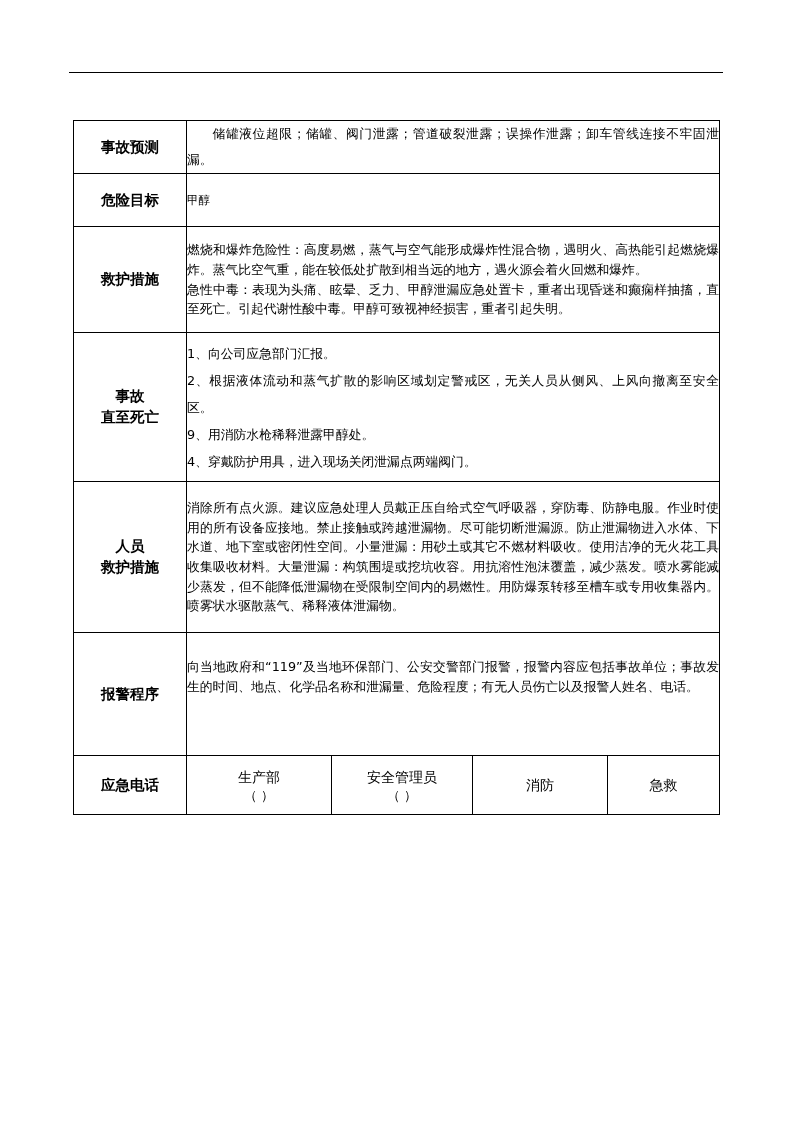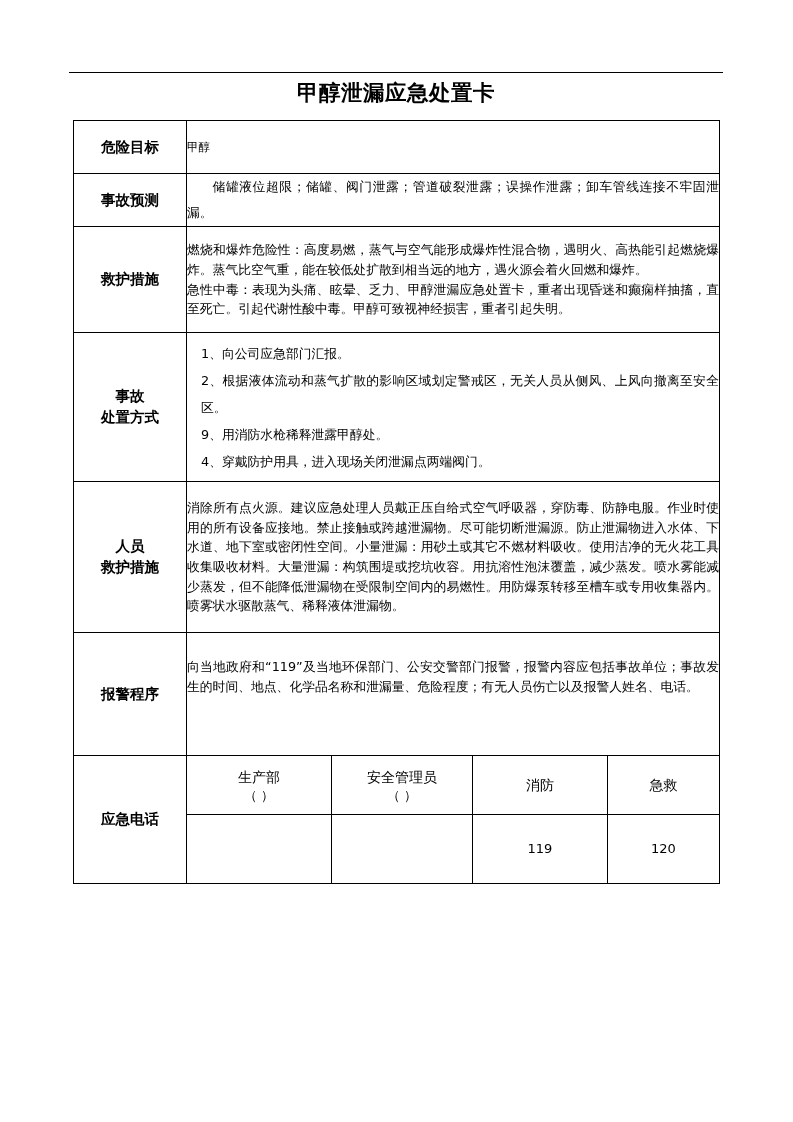--- a/index.html
+++ b/index.html
@@ -73,21 +73,21 @@
   .lbl .l2 { display: block; }
 
   .val {
     font-size: 12.8px;
     line-height: 19.6px;
     padding: 6px 9px 6px 9px;
     text-align: justify;
     text-justify: inter-ideograph;
   }
 
-  .val.loose { line-height: 27px; padding-left: 14px; }
+  .val.loose { line-height: 27px; }
   .val.tight { line-height: 19.6px; margin-top: 25px; }
 
   .val p { margin: 0; }
   .val p.indent { text-indent: 2em; }
 
   .small-val {
     font-size: 11.5px;
     line-height: 18px;
     padding: 7px 9px;
   }
@@ -116,49 +116,48 @@
 
   td.phones-holder { padding: 0; }
 </style>
 </head>
 <body>
 
 <div class="page">
 
   <div class="header-rule"></div>
 
-  <div class="doc-title">甲醇泄漏应急处置卡</div>
 
   <table class="card">
 
     <tbody>
         <tr>
-      <td class="lbl">危险目标</td>
-      <td class="val small-val" style="height:52px;">甲醇</td>
-    </tr>
-
-    <tr>
       <td class="lbl">事故预测</td>
       <td class="val" style="height:52px;">
         <p class="indent" style="line-height:26px;">储罐液位超限；储罐、阀门泄露；管道破裂泄露；误操作泄露；卸车管线连接不牢固泄漏。</p>
       </td>
+    </tr>
+
+    <tr>
+      <td class="lbl">危险目标</td>
+      <td class="val small-val" style="height:52px;">甲醇</td>
     </tr>
 
     <tr>
       <td class="lbl">救护措施</td>
       <td class="val tight" style="height:105px;">
         <p>燃烧和爆炸危险性：高度易燃，蒸气与空气能形成爆炸性混合物，遇明火、高热能引起燃烧爆炸。蒸气比空气重，能在较低处扩散到相当远的地方，遇火源会着火回燃和爆炸。</p>
         <p>急性中毒：表现为头痛、眩晕、乏力、甲醇泄漏应急处置卡，重者出现昏迷和癫痫样抽搐，直至死亡。引起代谢性酸中毒。甲醇可致视神经损害，重者引起失明。</p>
       </td>
     </tr>
 
     <tr>
       <td class="lbl">
         <span class="l2">事故</span>
-        <span class="l2">处置方式</span>
+        <span class="l2">直至死亡</span>
       </td>
       <td class="val loose" style="height:148px;">
         <p>1、向公司应急部门汇报。</p>
         <p>2、根据液体流动和蒸气扩散的影响区域划定警戒区，无关人员从侧风、上风向撤离至安全区。</p>
         <p>9、用消防水枪稀释泄露甲醇处。</p>
         <p>4、穿戴防护用具，进入现场关闭泄漏点两端阀门。</p>
       </td>
     </tr>
 
     <tr>
@@ -188,26 +187,20 @@
               <span>生产部</span>
               <span class="paren">（ ）</span>
             </td>
             <td class="head" style="width:136px;">
               <span>安全管理员</span>
               <span class="paren">（ ）</span>
             </td>
             <td class="head" style="width:130px;">消防</td>
             <td class="head outer-r">急救</td>
           </tr>
-          <tr>
-            <td class="body outer-l"></td>
-            <td class="body"></td>
-            <td class="body">119</td>
-            <td class="body outer-r">120</td>
-          </tr>
         </tbody>
             </table>
       </td>
     </tr>
 
   </tbody>
     </table>
 </div>
 
 </body></html>

